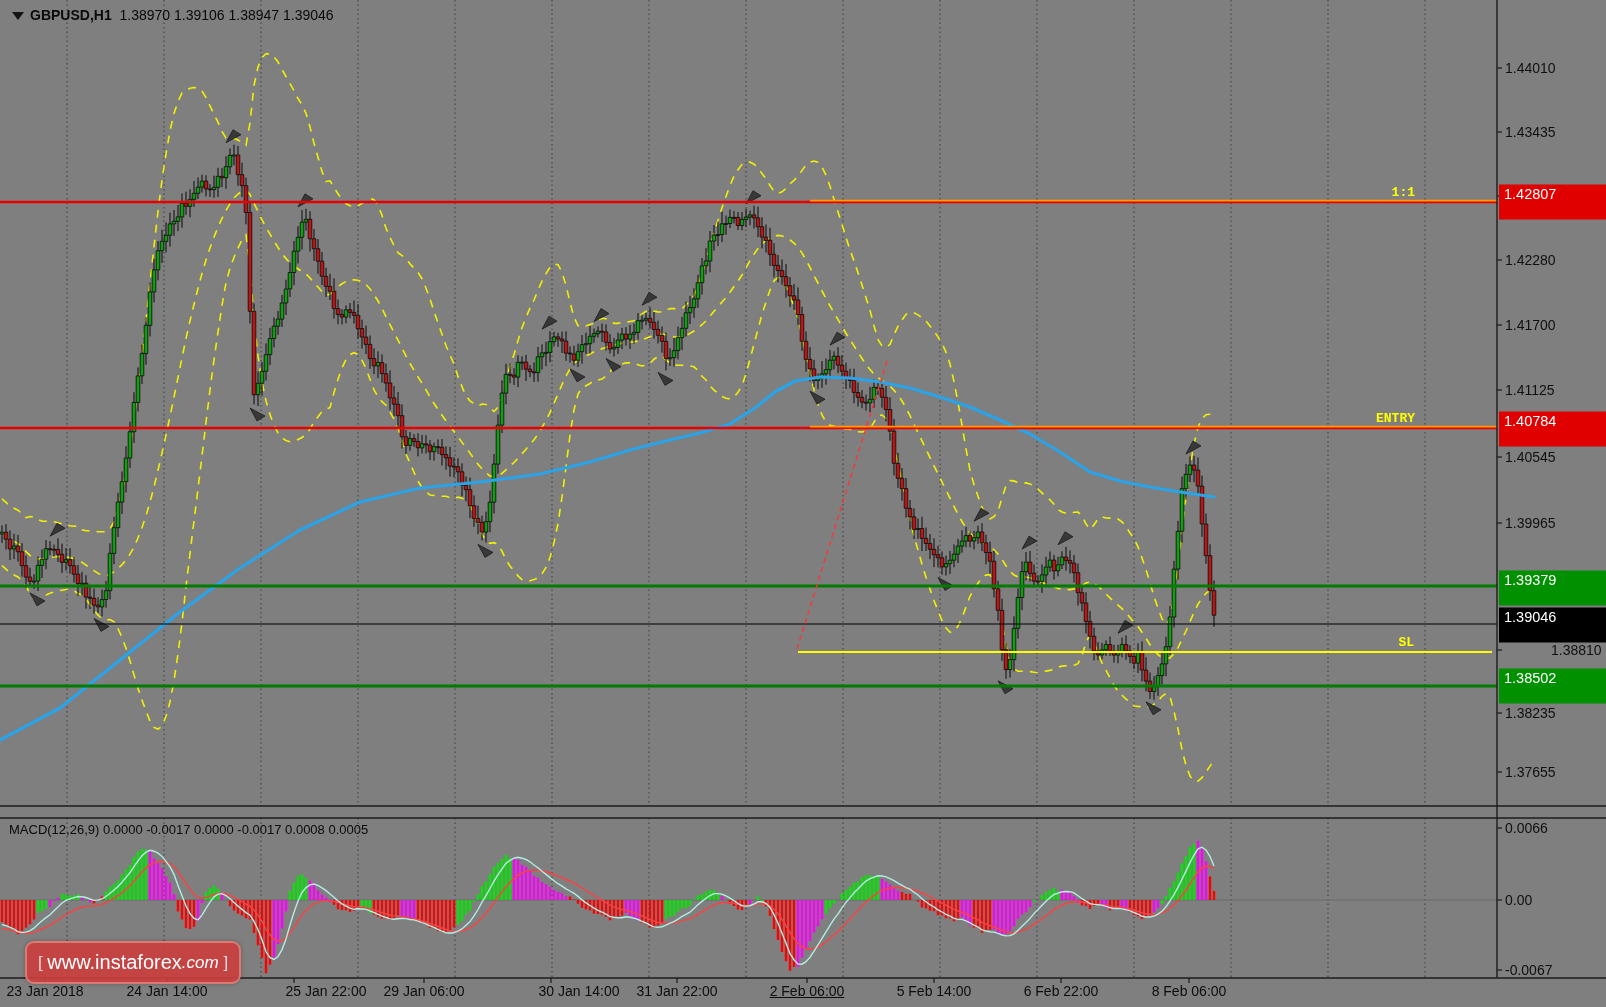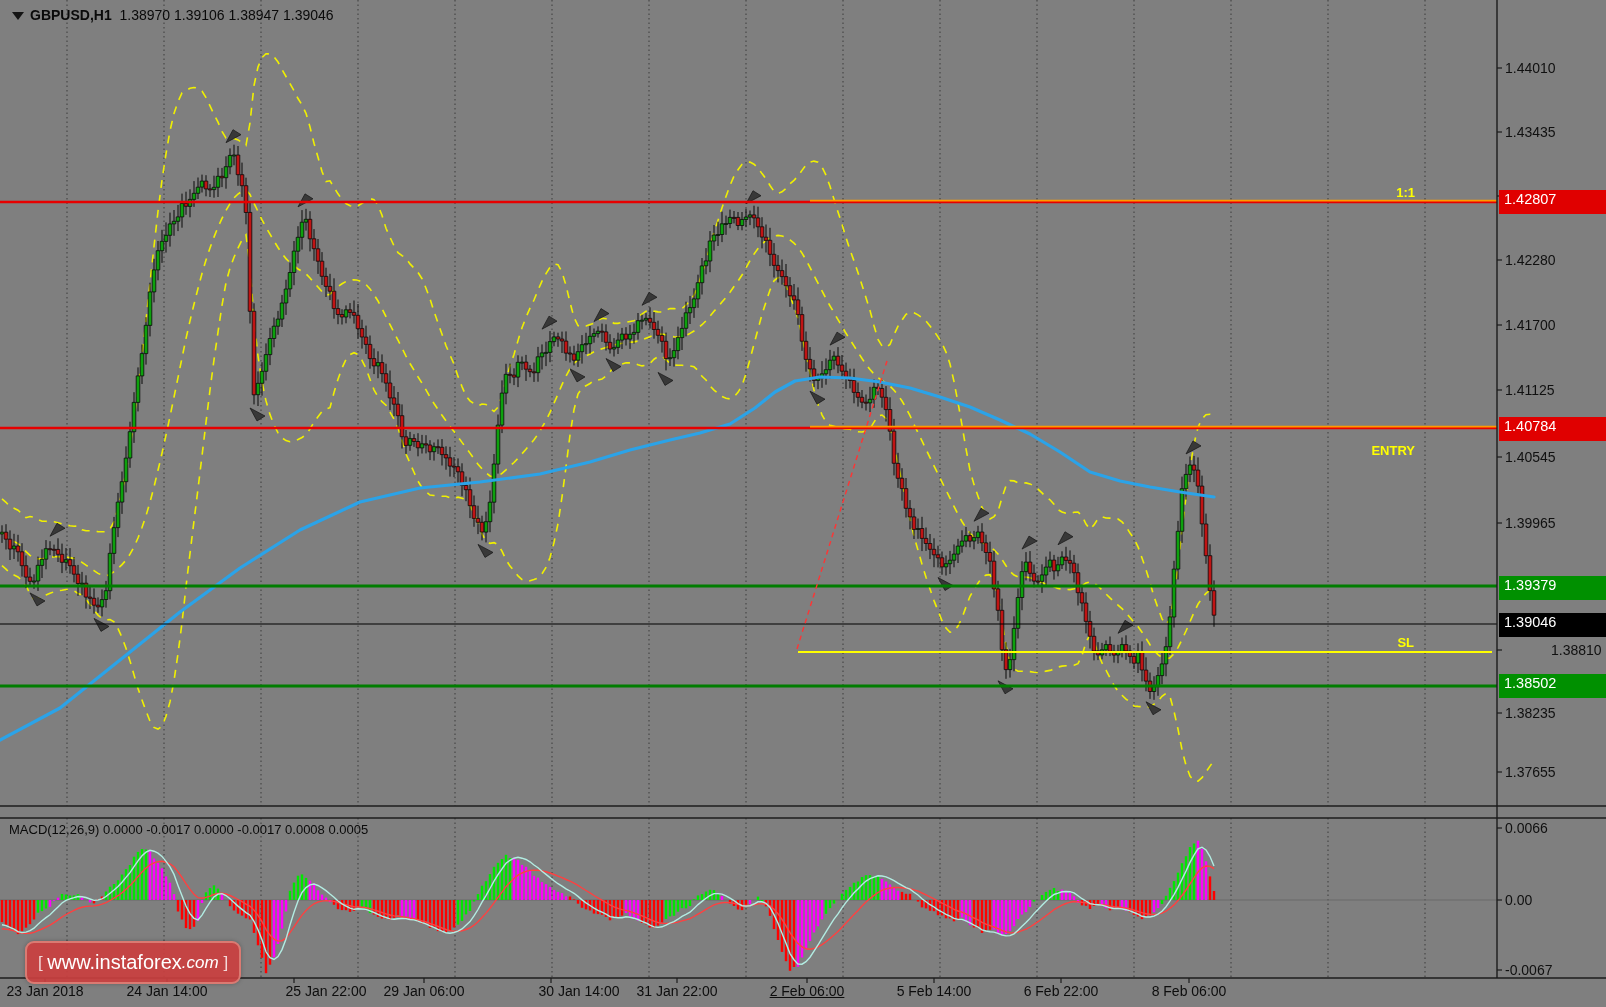--- a/index.html
+++ b/index.html
@@ -5,24 +5,24 @@
   html,body{margin:0;padding:0;background:#6e6e6e;}
   .wrap{position:relative;width:1606px;height:1007px;background:#7f7f7f;overflow:hidden;
         font-family:"Liberation Sans",sans-serif;}
   svg{position:absolute;left:0;top:0;}
   .hdr{position:absolute;left:30px;top:7px;font-size:14px;color:#0a0a0a;white-space:pre;}
   .hdr b{font-weight:700;}
   .tri{position:absolute;left:12px;top:12px;width:0;height:0;border-left:6px solid transparent;
        border-right:6px solid transparent;border-top:8px solid #141414;}
   .macdlbl{position:absolute;left:9px;top:822px;font-size:13px;color:#0a0a0a;white-space:pre;}
   .ytick{position:absolute;left:1505px;font-size:14px;color:#101010;transform:translateY(-50%);}
-  .tag{position:absolute;left:1499px;width:107px;height:24px;color:#fff;font-size:14.5px;
+  .tag{position:absolute;left:1499px;width:107px;height:35px;color:#fff;font-size:14.5px;
        line-height:19px;padding-left:5px;box-sizing:border-box;transform:translateY(-50%);}
   .xlab{position:absolute;top:983px;font-size:14px;color:#0d0d0d;transform:translateX(-50%);white-space:nowrap;}
-  .lvl{position:absolute;font-size:13px;font-weight:700;color:#ffff00;transform:translate(-100%,-100%);}
+  .lvl{position:absolute;font-size:13px;font-weight:700;color:#ffff00;transform:translate(-100%,-100%);font-family:Liberation Mono, monospace;}
   .logo{position:absolute;left:25px;top:941px;width:212px;height:39px;background:rgba(201,64,64,.93);
         border:2px solid #da7a72;border-radius:9px;color:#fff;display:flex;align-items:center;
         justify-content:center;white-space:pre;box-shadow:0 0 4px rgba(0,0,0,.25);}
   .logo .main{font-size:20px;}
   .logo .sm{font-size:17px;font-style:italic;}
   .logo .br{font-size:17px;color:#f3d9d9;}
 </style>
 </head>
 <body>
 
@@ -462,15 +462,15 @@
     <div class="xlab" style="left: 167px;">24 Jan 14:00</div>
     <div class="xlab" style="left: 294px; margin-left: 32px;">25 Jan 22:00</div>
     <div class="xlab" style="left: 424px;">29 Jan 06:00</div>
     <div class="xlab" style="left: 551px; margin-left: 28px;">30 Jan 14:00</div>
     <div class="xlab" style="left: 677px;">31 Jan 22:00</div>
     <div class="xlab" style="left: 807px; text-decoration: underline;">2 Feb 06:00</div>
     <div class="xlab" style="left: 934px;">5 Feb 14:00</div>
     <div class="xlab" style="left: 1061px;">6 Feb 22:00</div>
     <div class="xlab" style="left: 1189px;">8 Feb 06:00</div>
     <div class="lvl" style="left: 1415px; top: 200px;">1:1</div>
-    <div class="lvl" style="left: 1415px; top: 426px; margin-top: 32px;">ENTRY</div>
+    <div class="lvl" style="left: 1415px; top: 426px;">ENTRY</div>
     <div class="lvl" style="left: 1414px; top: 650px;">SL</div>
   </div>
 
 </body></html>

